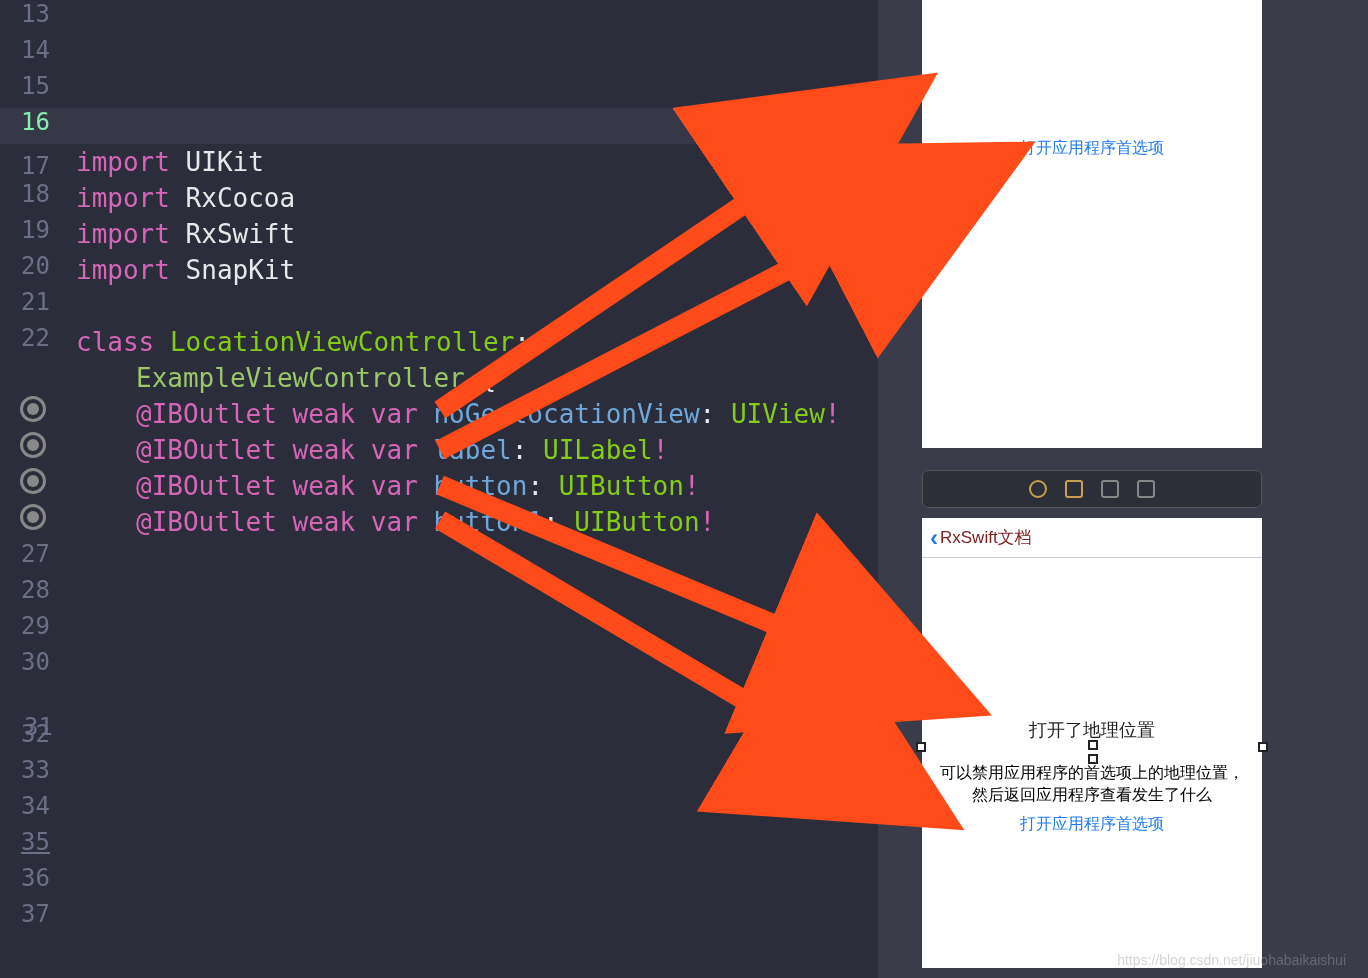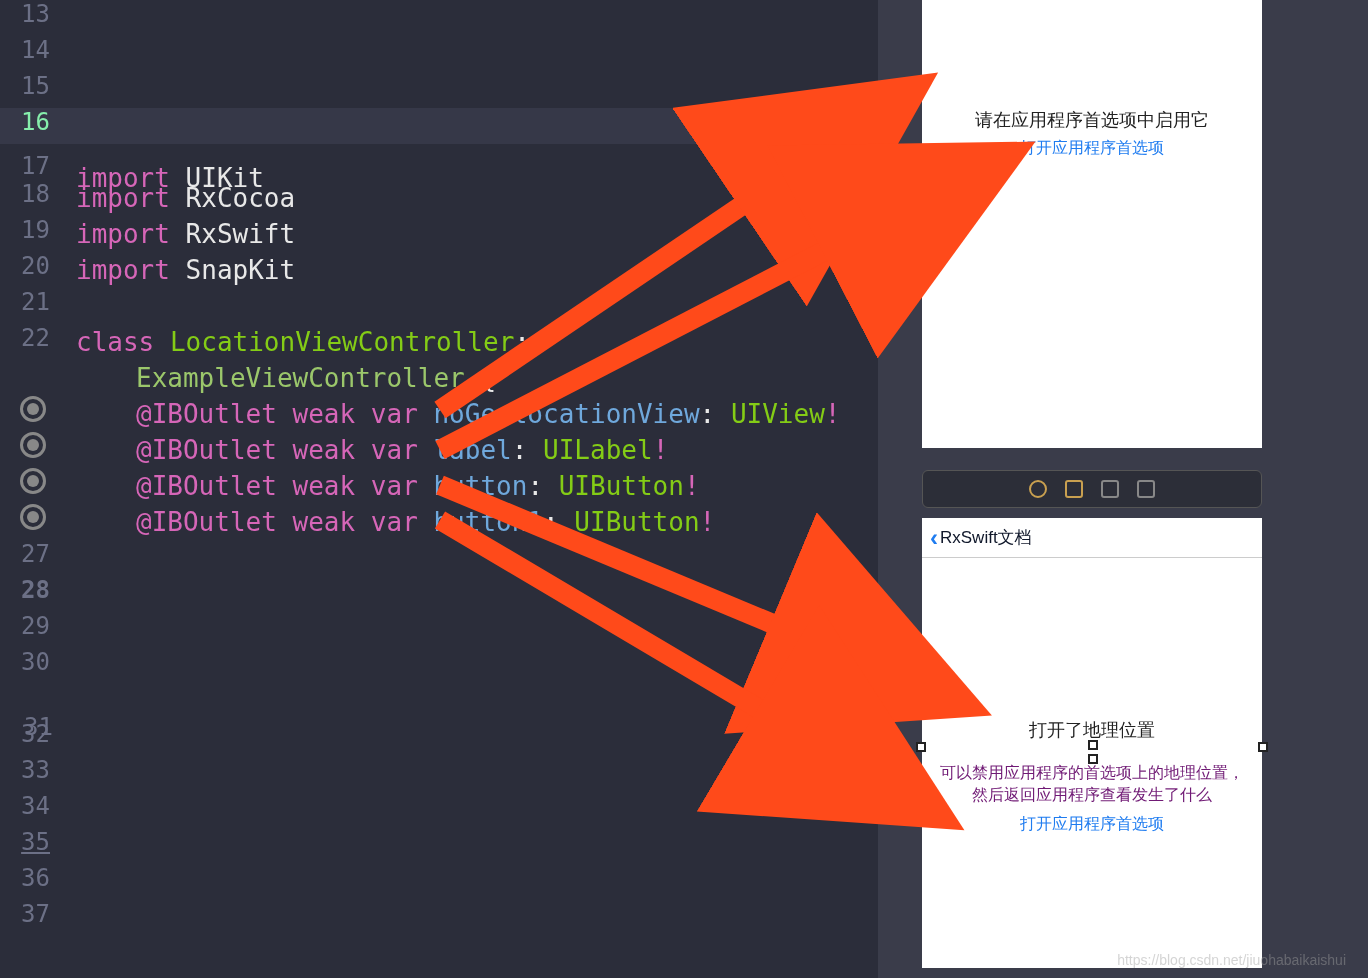--- a/index.html
+++ b/index.html
@@ -120,23 +120,23 @@
   background: #ffffff;
 }
 .navbar {
   position:absolute; top:0; left:0; width:100%; height:40px;
   border-bottom:1px solid #ccc;
   display:flex; align-items:center;
   padding-left:8px;
   font-family:-apple-system,sans-serif;
 }
 .back-chev { color:#1f7cf0; font-size:24px; font-weight:bold; margin-right:2px; }
-.back-text { color:#0f172a; font-size:17px; }
+.back-text { color:#7f1d1d; font-size:17px; }
 .sim2-label1 { position:absolute; top:200px; left:0; width:100%; text-align:center; color:#222; font-size:18px; font-family:-apple-system,sans-serif; }
-.sim2-label2 { position:absolute; top:244px; left:0; width:100%; text-align:center; color:#701a75; font-size:16px; font-family:-apple-system,sans-serif; line-height:1.4; }
+.sim2-label2 { position:absolute; top:244px; left:0; width:100%; text-align:center; color:#000000; font-size:16px; font-family:-apple-system,sans-serif; line-height:1.4; }
 .sim2-link { position:absolute; top:296px; left:0; width:100%; text-align:center; color:#1f7cf0; font-size:16px; font-family:-apple-system,sans-serif; }
 .ib-handle { position:absolute; width:10px; height:10px; border:2px solid #222; background:#fff; }
 .watermark {
   position:absolute;
   right: 22px;
   bottom: 10px;
   font-size: 14px;
   color: rgba(160,160,160,0.45);
   font-family: sans-serif;
 }
@@ -156,48 +156,47 @@
     <div class="line-num" style="top:180px;">18</div>
     <div class="line-num" style="top:216px;">19</div>
     <div class="line-num" style="top:252px;">20</div>
     <div class="line-num" style="top:288px;">21</div>
     <div class="line-num" style="top:324px;">22</div>
     <div class="outlet-icon" style="top:396px;"></div>
     <div class="outlet-icon" style="top:432px;"></div>
     <div class="outlet-icon" style="top:468px;"></div>
     <div class="outlet-icon" style="top:504px;"></div>
     <div class="line-num" style="top:540px;">27</div>
-    <div class="line-num" style="top:576px;font-weight:bold;">28</div>
+    <div class="line-num" style="top:576px;">28</div>
     <div class="line-num" style="top:612px;">29</div>
     <div class="line-num" style="top:648px;">30</div>
     <div class="line-num" style="top:713px;padding-left:24px;">31</div>
     <div class="line-num" style="top:720px;">32</div>
     <div class="line-num" style="top:756px;">33</div>
     <div class="line-num" style="top:792px;">34</div>
     <div class="line-num" style="top:828px;text-decoration:underline;">35</div>
     <div class="line-num" style="top:864px;">36</div>
     <div class="line-num" style="top:900px;">37</div>
   </div>
   <div class="code-area">
-    <div class="code-line" style="top:160px;"><span class="kw-pink">import</span><span class="kw-white"> </span><span class="kw-white">UIKit</span></div>
+    <div class="code-line" style="top:144px;"><span class="kw-pink">import</span><span class="kw-white"> </span><span class="kw-white">UIKit</span></div>
     <div class="code-line" style="top:180px;"><span class="kw-pink">import</span><span class="kw-white"> </span><span class="kw-white">RxCocoa</span></div>
     <div class="code-line" style="top:216px;"><span class="kw-pink">import</span><span class="kw-white"> </span><span class="kw-white">RxSwift</span></div>
     <div class="code-line" style="top:252px;"><span class="kw-pink">import</span><span class="kw-white"> </span><span class="kw-white">SnapKit</span></div>
     <div class="code-line" style="top:324px;"><span class="kw-pink">class</span><span class="kw-white"> </span><span class="kw-cyan">LocationViewController</span><span class="kw-white">:</span></div>
     <div class="code-line" style="top:360px; left:60px;"><span class="kw-green">ExampleViewController</span><span class="kw-white"> {</span></div>
     <div class="code-line" style="top:396px; left:60px;"><span class="kw-pink">@IBOutlet</span><span class="kw-white"> </span><span class="kw-pink">weak</span><span class="kw-white"> </span><span class="kw-pink">var</span><span class="kw-white"> </span><span class="kw-blue">noGeolocationView</span><span class="kw-white">:</span><span class="kw-white"> </span><span class="kw-cyan">UIView</span><span class="kw-pink">!</span></div>
     <div class="code-line" style="top:432px; left:60px;"><span class="kw-pink">@IBOutlet</span><span class="kw-white"> </span><span class="kw-pink">weak</span><span class="kw-white"> </span><span class="kw-pink">var</span><span class="kw-white"> </span><span class="kw-blue">label</span><span class="kw-white">:</span><span class="kw-white"> </span><span class="kw-cyan">UILabel</span><span class="kw-pink">!</span></div>
     <div class="code-line" style="top:468px; left:60px;"><span class="kw-pink">@IBOutlet</span><span class="kw-white"> </span><span class="kw-pink">weak</span><span class="kw-white"> </span><span class="kw-pink">var</span><span class="kw-white"> </span><span class="kw-blue">button</span><span class="kw-white">:</span><span class="kw-white"> </span><span class="kw-cyan">UIButton</span><span class="kw-pink">!</span></div>
     <div class="code-line" style="top:504px; left:60px;"><span class="kw-pink">@IBOutlet</span><span class="kw-white"> </span><span class="kw-pink">weak</span><span class="kw-white"> </span><span class="kw-pink">var</span><span class="kw-white"> </span><span class="kw-blue">button1</span><span class="kw-white">:</span><span class="kw-white"> </span><span class="kw-cyan">UIButton</span><span class="kw-pink">!</span></div>
   </div>
 </div>
 
 <div class="right-panel">
   <div class="sim1">
-    <div class="sim1-sub">请在应用程序首选项中启用它</div>
     <div class="sim1-link">打开应用程序首选项</div>
   </div>
   <div class="ib-toolbar">
     <div class="ib-btn circle"></div>
     <div class="ib-btn cube"></div>
     <div class="ib-btn sq"></div>
     <div class="ib-btn list"></div>
   </div>
   <div class="sim2">
     <div class="navbar">

